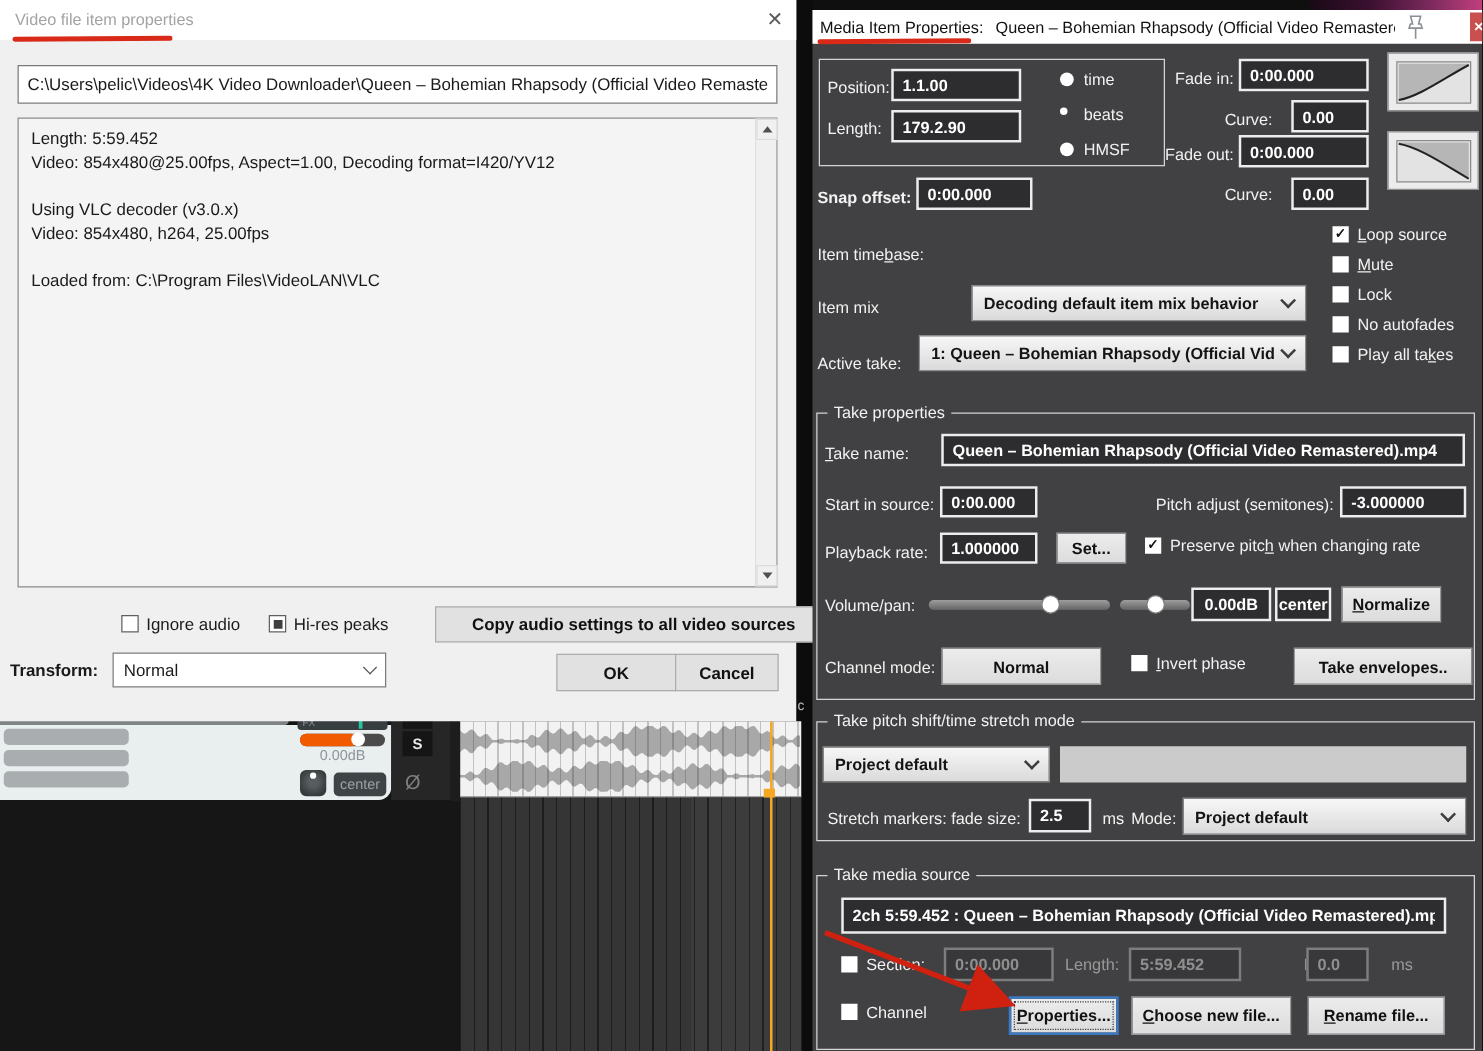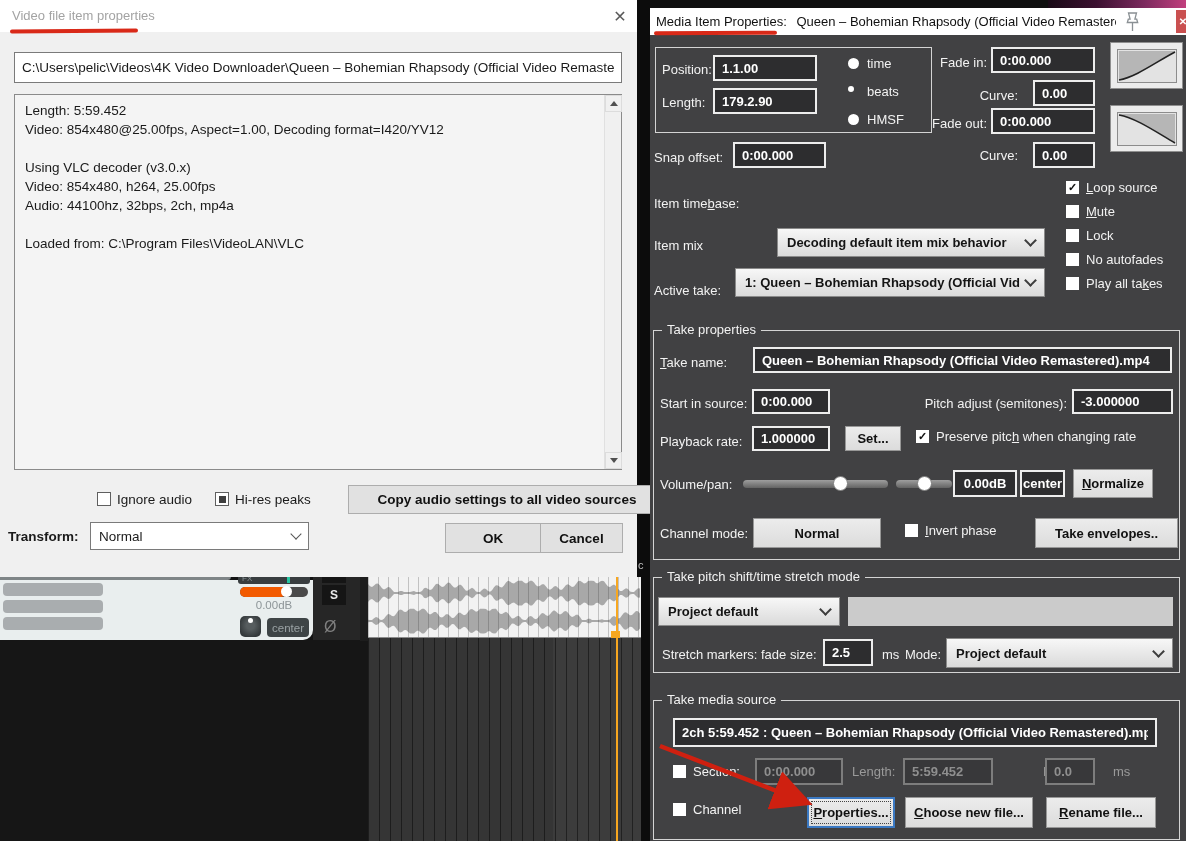--- a/index.html
+++ b/index.html
@@ -129,21 +129,20 @@
       <span style="overflow:hidden;white-space:nowrap;">C:\Users\pelic\Videos\4K Video Downloader\Queen – Bohemian Rhapsody (Official Video Remastered).mp4</span>
     </div>
 
     <div class="abs" style="left:14px;top:94px;width:608px;height:376px;background:#f4f4f4;border:1px solid #8a8a8a;">
       <div class="abs" style="left:10px;top:8px;width:570px;">
         <div class="info-line">Length: 5:59.452</div>
         <div class="info-line">Video: 854x480@25.00fps, Aspect=1.00, Decoding format=I420/YV12</div>
         <div class="info-line"></div>
         <div class="info-line">Using VLC decoder (v3.0.x)</div>
         <div class="info-line">Video: 854x480, h264, 25.00fps</div>
-        <div class="info-line">Audio: 44100hz, 32bps, 2ch, mp4a</div>
         <div class="info-line"></div>
         <div class="info-line">Loaded from: C:\Program Files\VideoLAN\VLC</div>
       </div>
       <div class="abs" style="right:0;top:0;width:17px;height:374px;background:#f0f0f0;border-left:1px solid #e0e0e0;">
         <div class="sbarrow abs" style="left:0;top:0;">
             <span class="tri up"></span>
           </div>
         <div class="sbarrow abs" style="left:0;bottom:0;">
             <span class="tri down"></span>
           </div>
@@ -225,21 +224,21 @@
       <svg width="58" height="32">
         <path d="M1,2 C18,5 38,19 57,30 L57,1 L1,1 Z" fill="#b6b6b6"></path>
         <path d="M1,2 C18,5 38,19 57,30" stroke="#222" stroke-width="1.6" fill="none"></path>
       </svg>
     </div>
     <div class="abs lbl r" style="left:293px;top:140px;width:75px;">Curve:</div>
     <div class="abs fld" style="left:383px;top:134px;width:62px;height:26px;">
         <span>0.00</span>
       </div>
 
-    <div class="abs lbl" style="left:4px;top:142px;">Snap offset:</div>
+    <div class="abs lbl" style="left:4px;top:142px;font-weight:bold;">Snap offset:</div>
     <div class="abs fld" style="left:83px;top:134px;width:93px;height:26px;">
         <span>0:00.000</span>
       </div>
 
     <div class="abs lbl" style="left:4px;top:188px;">Item time<span style="text-decoration: underline;">b</span>ase:</div>
     <div class="abs lbl" style="left:4px;top:230px;">Item mix</div>
     <div class="abs dd" style="left:127px;top:220px;width:268px;height:29px;">
       <span class="t">Decoding default item mix behavior</span>
       <span class="chev"></span>
     </div>

